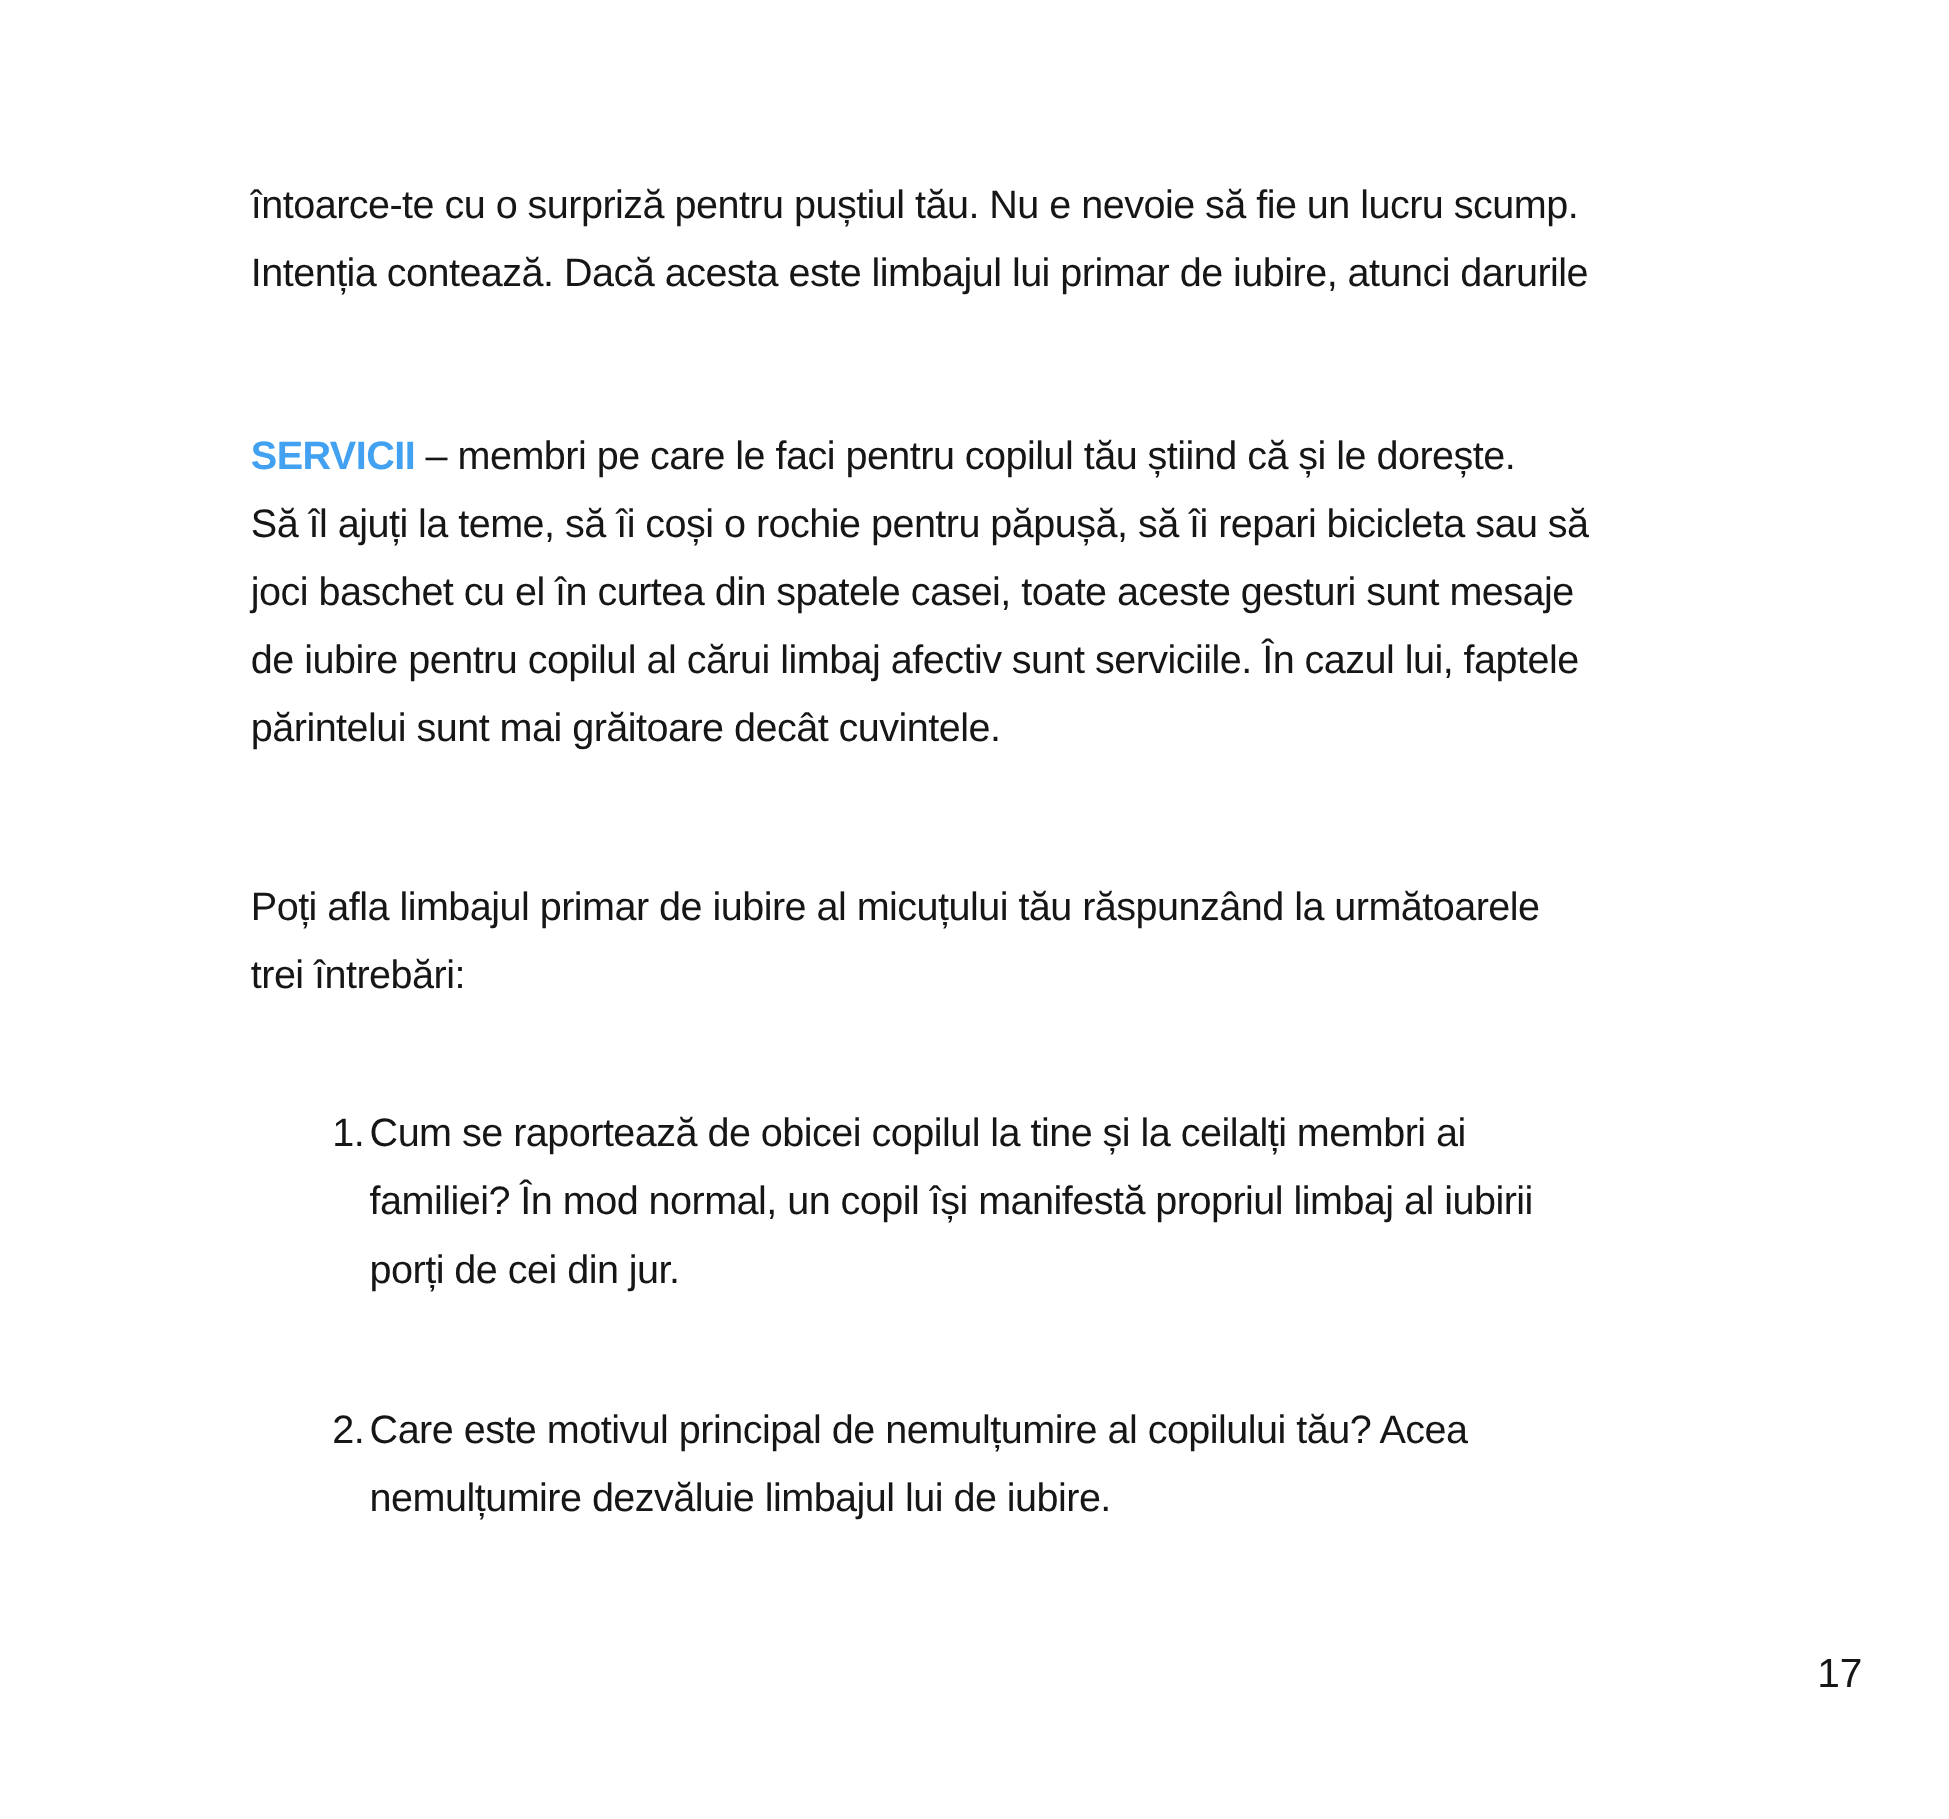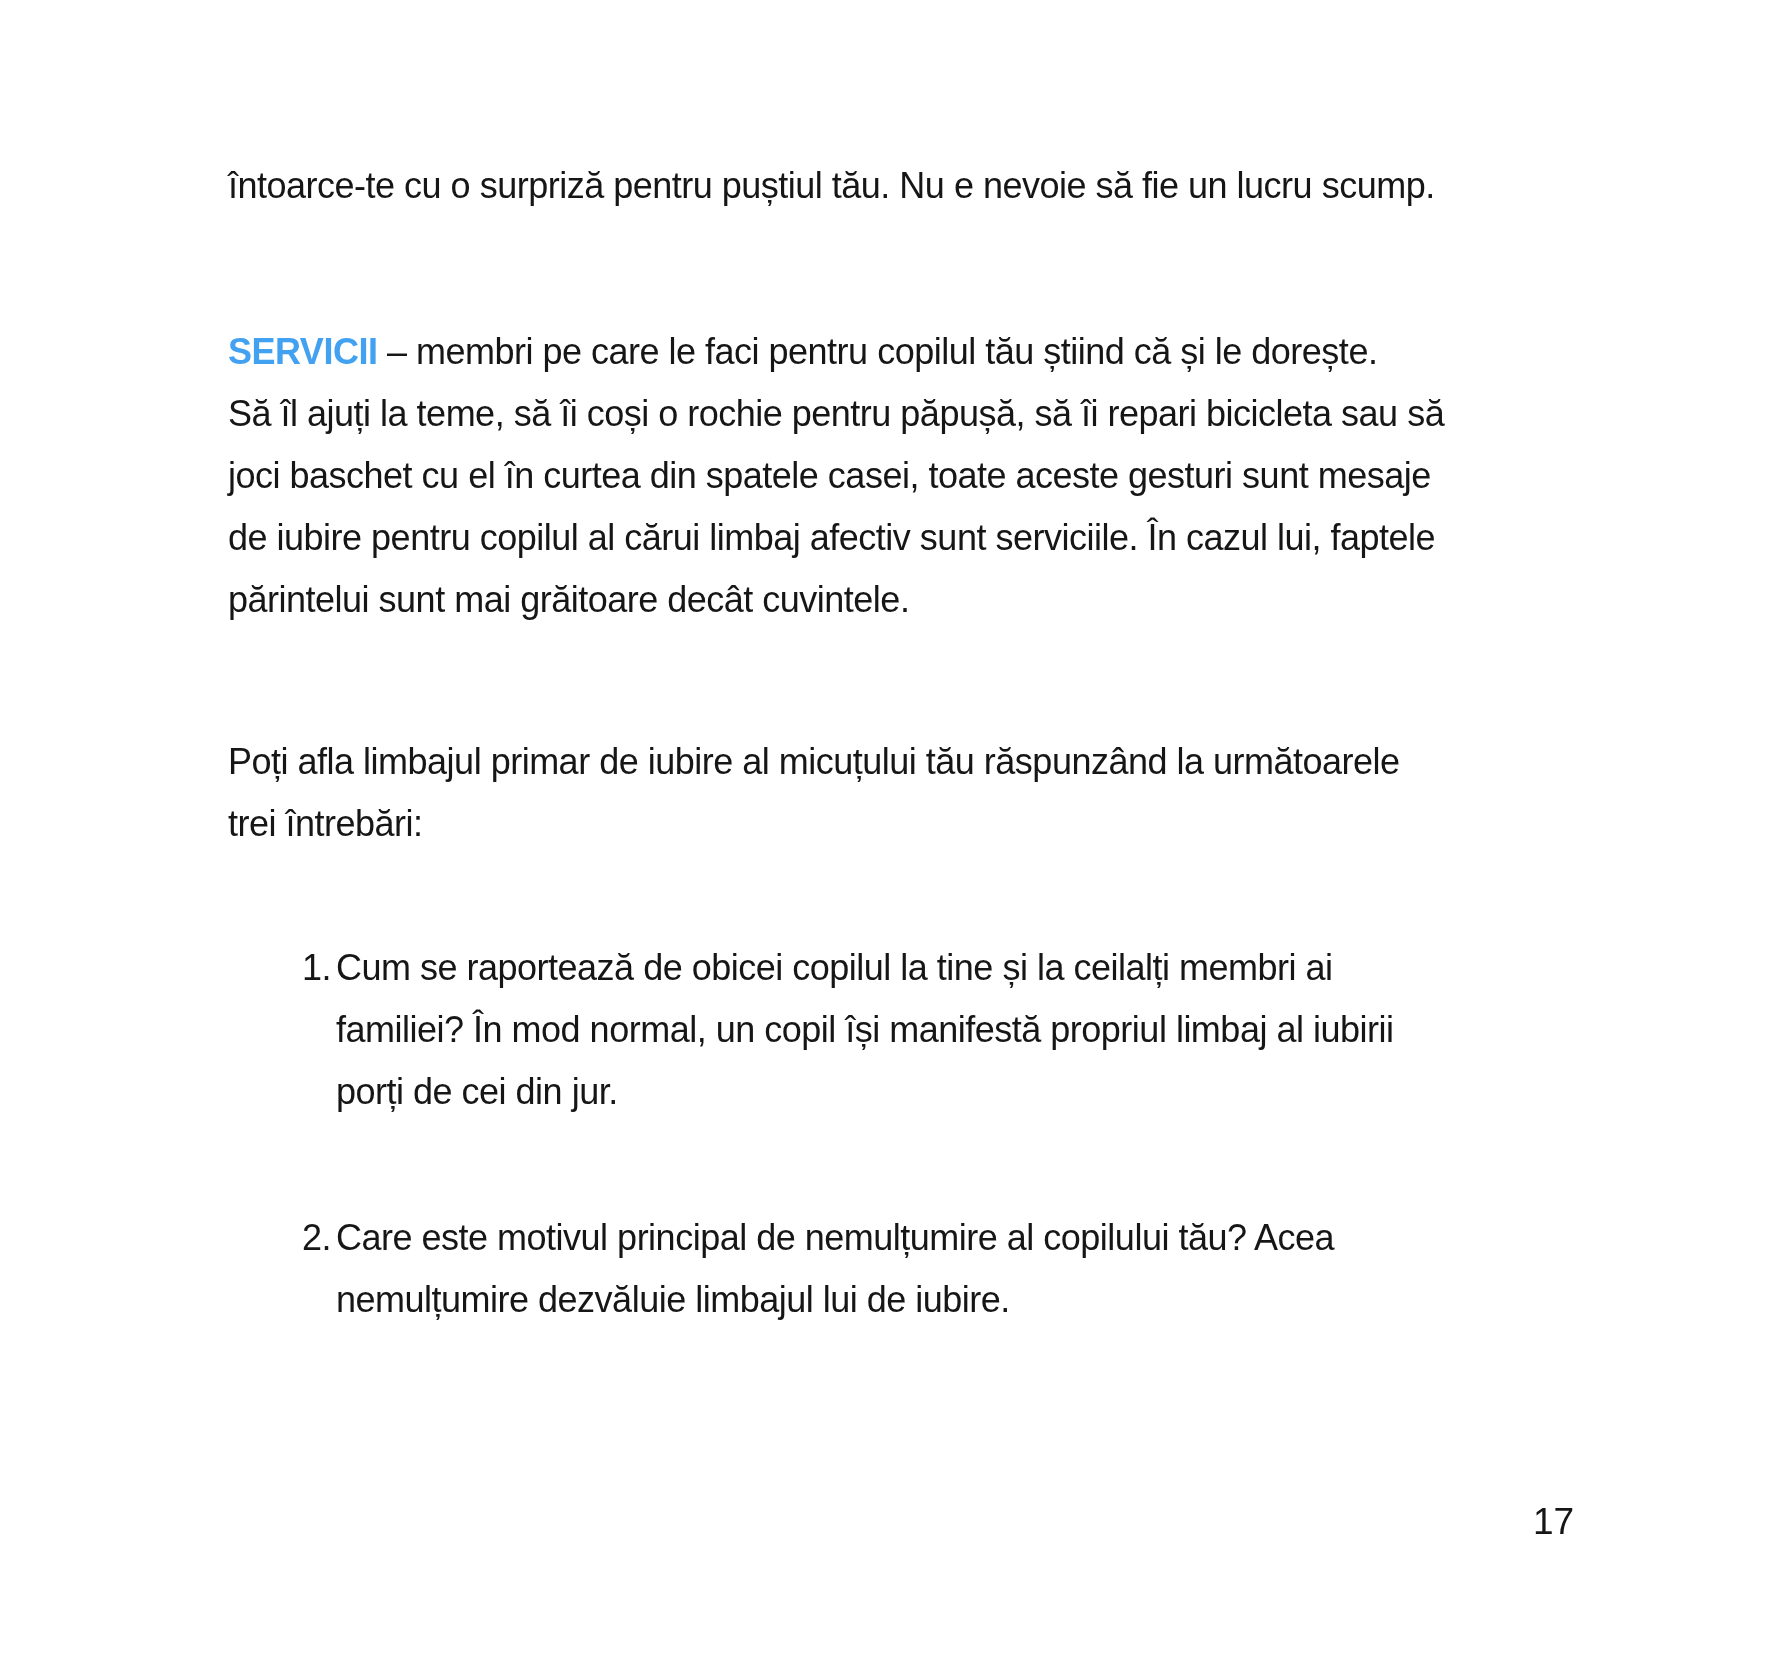--- a/index.html
+++ b/index.html
@@ -46,34 +46,35 @@
   }
   .question:last-child { margin-bottom: 0; }
   .question-marker {
     position: absolute;
     left: 74px;
     top: 0;
   }
   .page-number {
     position: absolute;
     top: 1500px;
-    left: 1533px;
+    left: 1652px;
     font-size: 37px;
     line-height: 44px;
     letter-spacing: 0;
   }
 </style>
 </head>
 <body>
 
 <div class="page">
   <div class="content">
 
     <div class="para gifts">
       <span class="line">întoarce-te cu o surpriză pentru puștiul tău. Nu e nevoie să fie un lucru scump.</span>
+      <span class="line">Intenția contează. Dacă acesta este limbajul lui primar de iubire, atunci darurile</span>
     </div>
 
     <div class="para services">
       <span class="line"><span class="services-heading">SERVICII</span><span> – membri pe care le faci pentru copilul tău știind că și le dorește.</span></span>
       <span class="line">Să îl ajuți la teme, să îi coși o rochie pentru păpușă, să îi repari bicicleta sau să</span>
       <span class="line">joci baschet cu el în curtea din spatele casei, toate aceste gesturi sunt mesaje</span>
       <span class="line">de iubire pentru copilul al cărui limbaj afectiv sunt serviciile. În cazul lui, faptele</span>
       <span class="line">părintelui sunt mai grăitoare decât cuvintele.</span>
     </div>
 

